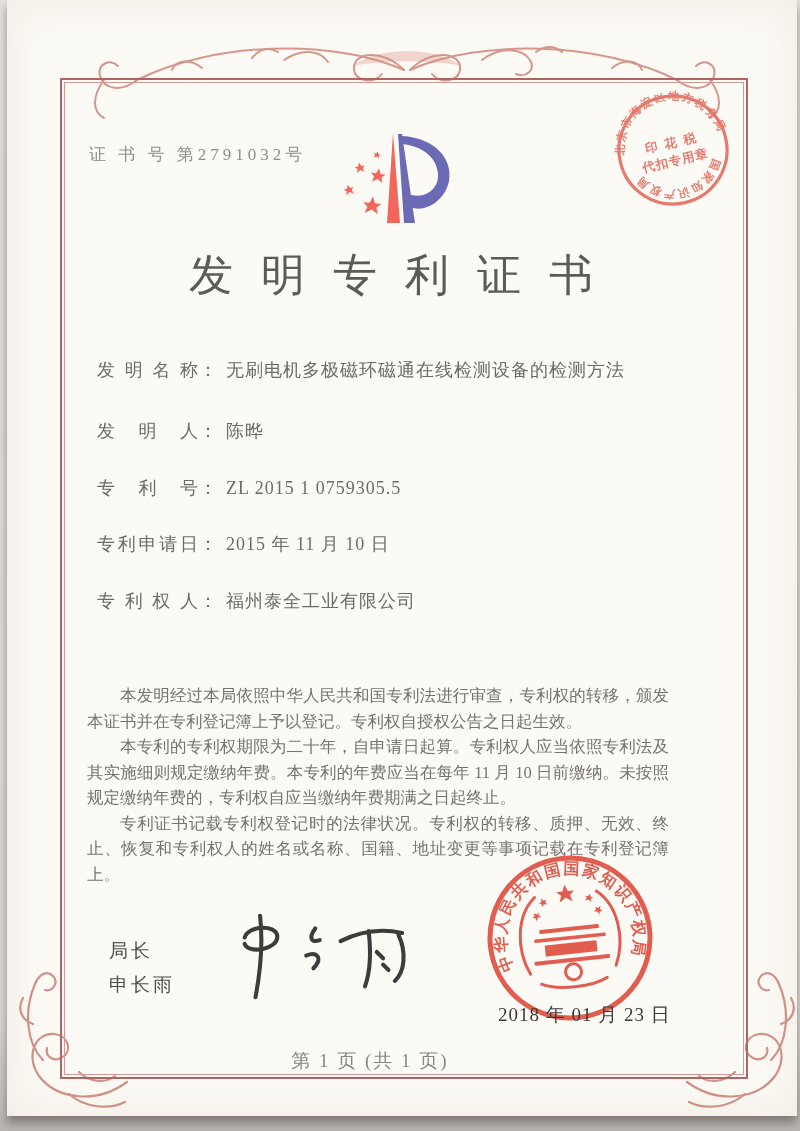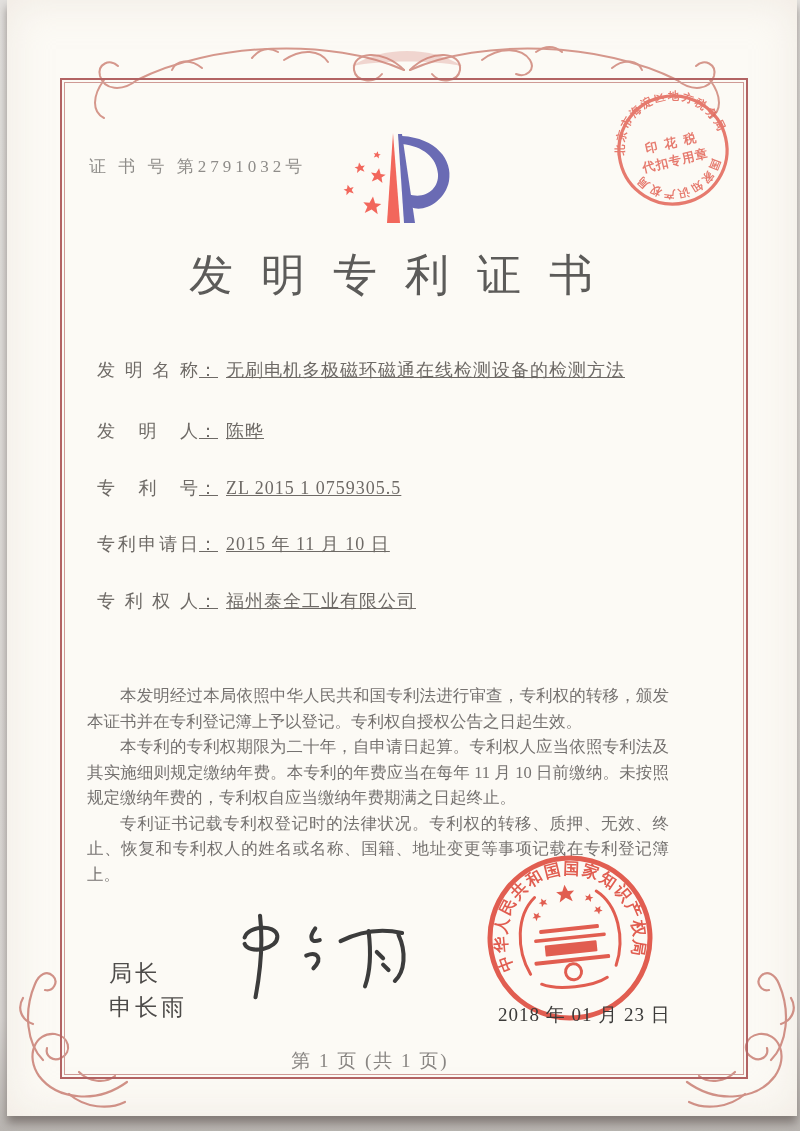--- a/index.html
+++ b/index.html
@@ -5,33 +5,33 @@
   * { margin:0; padding:0; box-sizing:border-box; }
   html,body { width:800px; height:1131px; }
   body { background:#d6d3d0; font-family:"Liberation Serif","DejaVu Serif",serif; overflow:hidden; position:relative; }
   .photo-bg { position:absolute; inset:0; background:linear-gradient(180deg,#e3e1de 0%,#dbd8d5 90%,#b9b5b1 100%); }
   .paper { position:absolute; left:7px; top:0; right:3px; bottom:15px; background:#fcfaf5;
            box-shadow:0 7px 9px rgba(80,70,65,.55), inset 0 0 40px rgba(230,220,210,.5); }
   .frame-outer { position:absolute; left:53px; top:78px; width:688px; height:1001px;
                  border:2px solid #b26363; }
   .frame-inner { position:absolute; inset:2px; border:1px solid #cf9a95; }
   .ornament { position:absolute; pointer-events:none; }
-  .cert-no { position:absolute; left:82px; top:143px; font-size:17px; letter-spacing:4px; color:#8f8d8a;margin-top:12px; }
+  .cert-no { position:absolute; left:82px; top:143px; font-size:17px; letter-spacing:4px; color:#8f8d8a; }
   .logo { position:absolute; left:333px; top:126px; }
   .stamp { position:absolute; left:608px; top:92px; transform:rotate(-13deg); opacity:.88; }
   .title { position:absolute; left:40px; top:246px; width:688px; text-align:center;
            font-size:44px; color:#5c5b59; letter-spacing:28px; padding-left:28px; font-weight:400; }
-  .field { position:absolute; left:90px; font-size:18px; color:#6e6a66; letter-spacing:1px; white-space:nowrap;text-decoration:underline; }
+  .field { position:absolute; left:90px; font-size:18px; color:#6e6a66; letter-spacing:1px; white-space:nowrap; }
   .field .lbl { display:inline-block; width:102px; text-align:justify; text-align-last:justify; vertical-align:top; }
   .field .colon { margin-right:8px; }
   .f1{top:358px} .f2{top:419px} .f3{top:476px} .f4{top:532px} .f5{top:589px} .f6{top:645px}
   .body-text { position:absolute; left:80px; top:683px; width:582px; font-size:16.5px; line-height:25.5px;
                color:#757270; text-align:justify; }
   .body-text p { text-indent:2em; }
-  .signer { position:absolute; left:102px; font-size:23px; color:#4e4c4a; letter-spacing:3px;margin-top:20px; }
+  .signer { position:absolute; left:102px; font-size:19px; color:#4e4c4a; letter-spacing:3px; }
   .s1{top:938px} .s2{top:972px}
   .signature { position:absolute; left:225px; top:905px; }
   .seal { position:absolute; left:470px; top:848px; opacity:.93; }
   .seal-date { position:absolute; left:491px; top:1002px; font-size:19px; color:#3b3a39;
                letter-spacing:1px; z-index:6; font-weight:500; }
   .footer { position:absolute; left:258px; top:1048px; width:210px; text-align:center;
             font-size:19px; color:#898683; letter-spacing:2px; }
   svg text { font-family:"Liberation Serif","DejaVu Serif",serif; }
 </style>
 </head>

